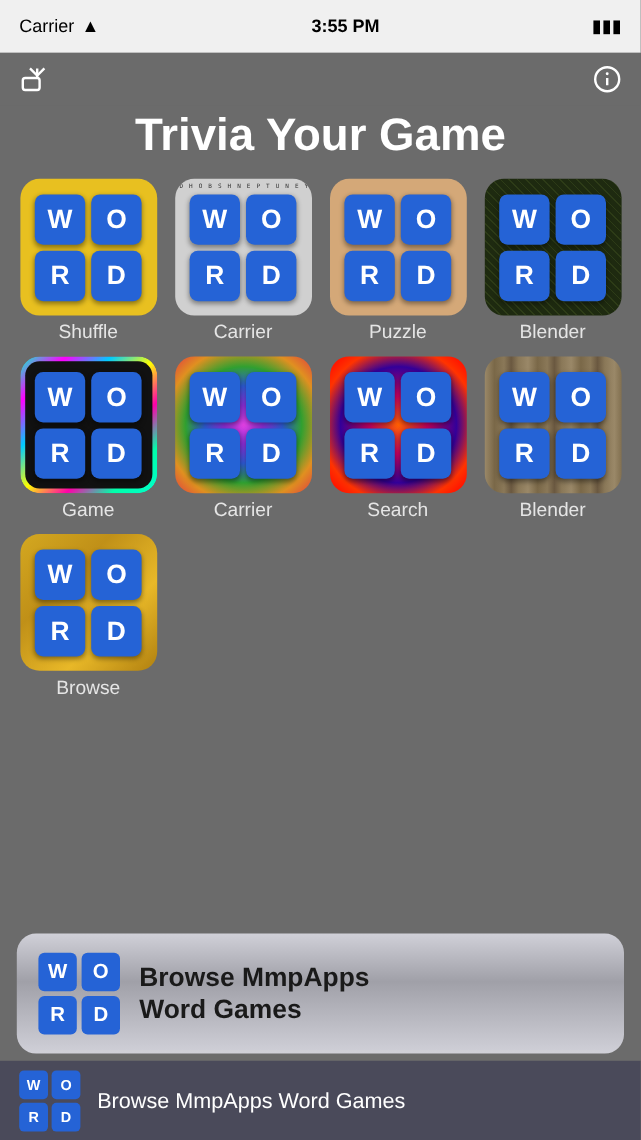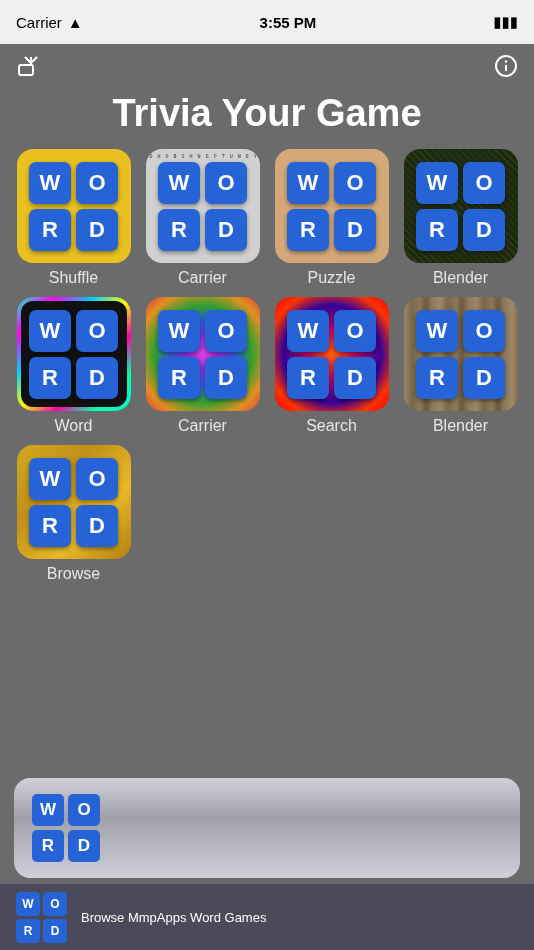--- a/index.html
+++ b/index.html
@@ -235,21 +235,21 @@
       display: flex;
       align-items: center;
       justify-content: center;
       color: white;
       font-size: 12px;
       font-weight: 700;
     }
 
     .bottom-bar-text {
       color: white;
-      font-size: 13px;
+      font-size: 18px;
       font-weight: 500;
     }
 
     
     .bg-levels {
       background-color: #1e2a10;
       position: relative;
       overflow: hidden;
     }
     .bg-levels::before {
@@ -372,21 +372,21 @@
           <div style="position:absolute;inset:0;background:linear-gradient(135deg,#00ffcc,#ff00ff,#00ccff,#ffff00,#ff00aa,#00ffaa,#00ffcc);z-index:0;border-radius:16px;"></div>
           <div style="position:absolute;inset:4px;background:#111;border-radius:12px;z-index:1;display:flex;align-items:center;justify-content:center;">
             <div class="word-grid" style="z-index:2;">
               <div class="tile">W</div>
             <div class="tile">O</div>
             <div class="tile">R</div>
             <div class="tile">D</div>
             </div>
           </div>
         </div>
-      <div class="game-label">Word</div>
+      <div class="game-label">Game</div>
     </div>
     <div class="game-item">
 
         <div class="game-thumb bg-trivia">
           <div class="word-grid">
             <div class="tile">W</div>
           <div class="tile">O</div>
           <div class="tile">R</div>
           <div class="tile">D</div>
           </div>
@@ -432,20 +432,21 @@
   </div>
 
 <div class="bottom-section">
   <div class="browse-banner">
     <div class="browse-mini-grid">
       <div class="mini-tile">W</div>
       <div class="mini-tile">O</div>
       <div class="mini-tile">R</div>
       <div class="mini-tile">D</div>
     </div>
+    <div class="browse-text">Browse MmpApps<br>Word Games</div>
   </div>
 </div>
 
 <div class="bottom-bar">
   <div class="bottom-mini-grid">
     <div class="bottom-mini-tile">W</div>
     <div class="bottom-mini-tile">O</div>
     <div class="bottom-mini-tile">R</div>
     <div class="bottom-mini-tile">D</div>
   </div>

